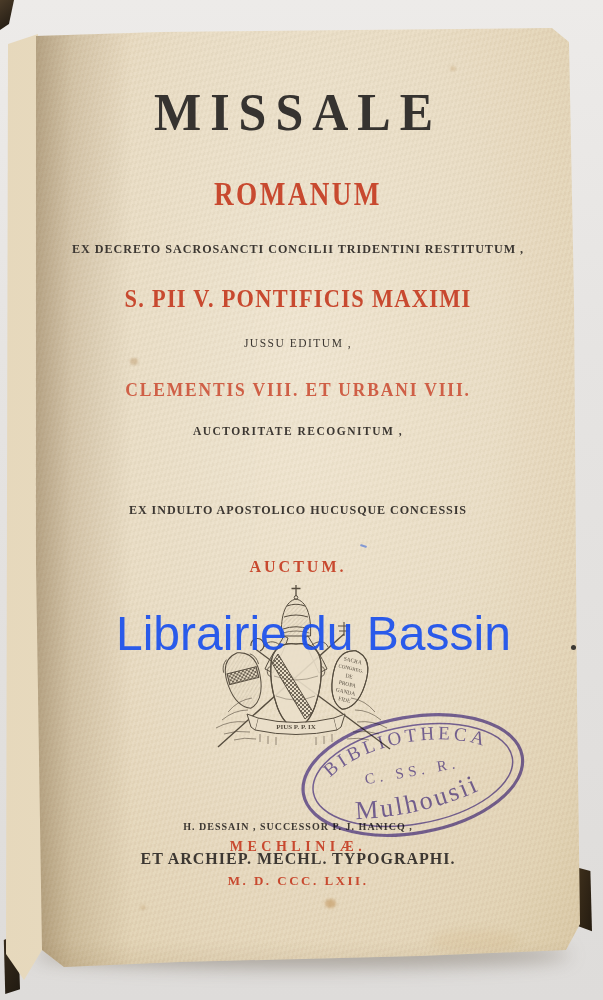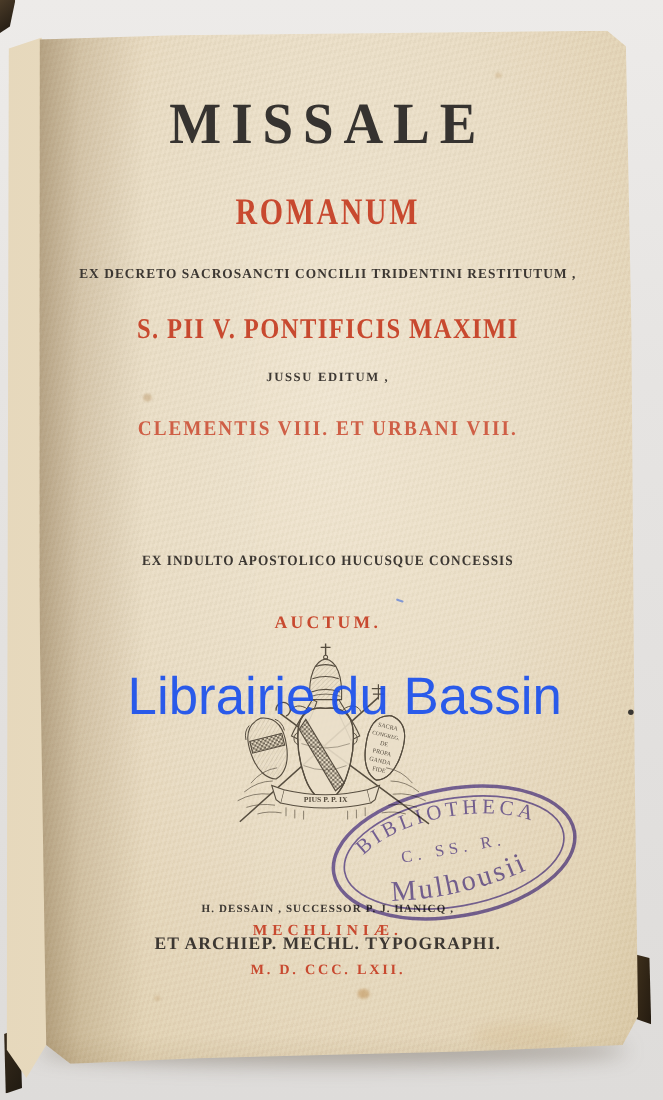--- a/index.html
+++ b/index.html
@@ -44,21 +44,21 @@
   .spot{position:absolute;border-radius:50%;}
   
   .line{position:absolute;left:32px;width:532px;text-align:center;white-space:nowrap;
     color:var(--black-ink);line-height:1;}
   .red{color:var(--red-ink);}
   .red-faded{color:var(--red-ink-faded);}
   #t-title{top:87px;font-size:50px;font-weight:700;letter-spacing:9px;transform:scaleY(1.06);color:#363330;}
   #t-subtitle{top:177px;font-size:34px;font-weight:700;letter-spacing:3px;transform:scaleX(.80);}
   #t-decree{top:243px;font-size:12.5px;font-weight:600;letter-spacing:1px;transform:scaleX(.97);}
   #t-pius{top:286px;font-size:26px;font-weight:700;letter-spacing:1.5px;transform:scaleX(.86);}
-  #t-jussu{top:338px;font-size:11.5px;font-weight:700;letter-spacing:1.5px;}
+  #t-jussu{top:338px;font-size:11.5px;font-weight:400;letter-spacing:1.5px;}
   #t-clementis{top:380px;font-size:19px;font-weight:700;letter-spacing:2px;transform:scaleX(.92);}
   #t-auctoritate{top:426px;font-size:11.5px;font-weight:600;letter-spacing:1.5px;}
   #t-novis{top:459px;font-size:17px;font-weight:700;letter-spacing:7px;}
   #t-indulto{top:503px;font-size:13px;font-weight:600;letter-spacing:1px;transform:scaleX(.93);}
   #t-auctum{top:559px;font-size:16px;font-weight:700;letter-spacing:3px;}
   #t-city{top:840px;font-size:14px;font-weight:700;letter-spacing:4.5px;}
   #t-publisher{top:822px;font-size:10px;font-weight:600;letter-spacing:1px;}
   #t-congregation{top:837px;font-size:11px;font-weight:600;letter-spacing:.5px;}
   #t-typographer{top:851px;font-size:16px;font-weight:600;letter-spacing:1px;}
   #t-year{top:874px;font-size:13px;font-weight:700;letter-spacing:2.5px;}
@@ -95,20 +95,21 @@
     <div class="spot" style="left:360px;top:545px;width:7px;height:2px;border-radius:2px;background:#4a72d8;opacity:.65;transform:rotate(18deg);"></div>
     <div class="spot" style="left:571px;top:645px;width:5px;height:5px;background:#1c1c1c;opacity:.85;"></div>
   </div>
 
   <div class="line" id="t-title">MISSALE</div>
   <div class="line red" id="t-subtitle">ROMANUM</div>
   <div class="line" id="t-decree">EX DECRETO SACROSANCTI CONCILII TRIDENTINI RESTITUTUM ,</div>
   <div class="line red" id="t-pius">S. PII V. PONTIFICIS MAXIMI</div>
   <div class="line" id="t-jussu">JUSSU EDITUM ,</div>
   <div class="line red-faded" id="t-clementis">CLEMENTIS VIII. ET URBANI VIII.</div>
+  <div class="line" id="t-auctoritate">AUCTORITATE RECOGNITUM ,</div>
   <div class="line" id="t-indulto">EX INDULTO APOSTOLICO HUCUSQUE CONCESSIS</div>
   <div class="line red" id="t-auctum">AUCTUM.</div>
 
   <svg id="emblem" width="215" height="168" viewBox="0 0 215 168">
     <defs>
       <pattern id="chk" width="4" height="4" patternUnits="userSpaceOnUse">
         <rect width="2" height="2" fill="#4a4134"></rect>
           <rect x="2" y="2" width="2" height="2" fill="#4a4134"></rect>
       </pattern>
       <pattern id="htc" width="3" height="3" patternUnits="userSpaceOnUse" patternTransform="rotate(45)">

